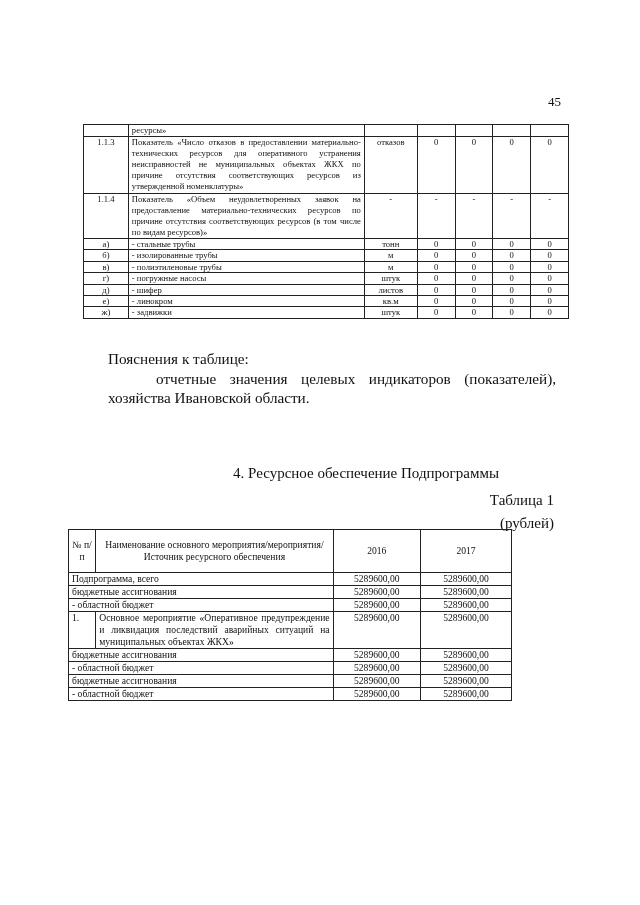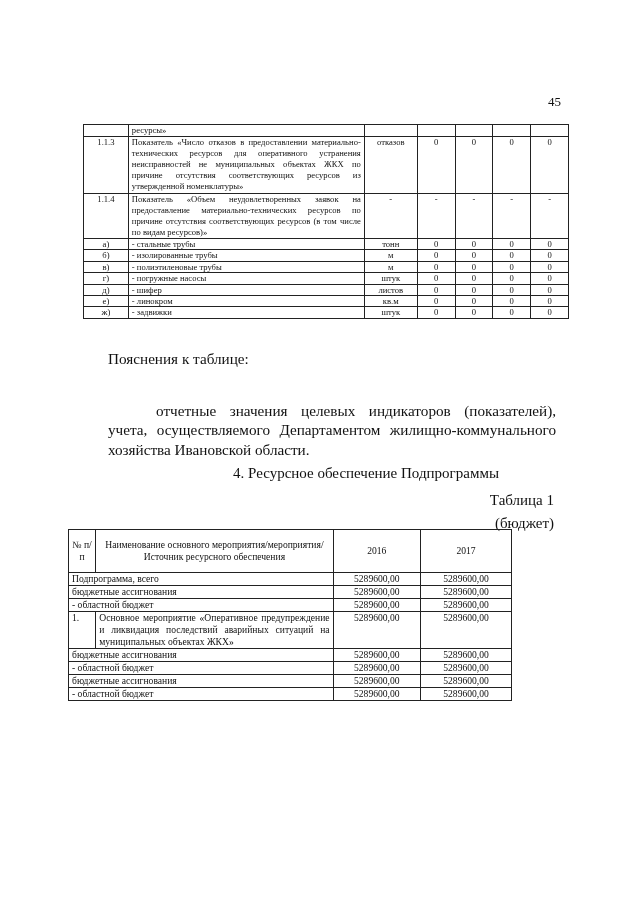--- a/index.html
+++ b/index.html
@@ -8,21 +8,21 @@
   table { border-collapse: collapse; position: absolute; font-family: "Liberation Serif", serif; }
   td, th { border: 1px solid #222; padding: 0 3px; vertical-align: top; font-weight: normal; }
   #t1 { left: 83px; top: 124px; width: 486px; font-size: 8.6px; line-height: 11.1px; }
   #t1 td.c-num { width: 38px; text-align: center; }
   #t1 td.c-desc { width: 230px; text-align: justify; text-align-last: left; }
   #t1 td.c-unit { width: 46px; text-align: center; }
   #t1 td.c-val { width: 31px; text-align: center; }
   #t1 tr.item td { height: 10px; line-height: 10.4px; }
   .notes { position: absolute; left: 60px; width: 496px; font-size: 15.2px; line-height: 19.5px; }
   .notes .title { padding-left: 48px; }
-  .notes .para { text-align: justify; text-indent: 48px; margin-top: 32px; }
+  .notes .para { text-align: justify; text-indent: 48px; }
   .notes .para span.line { display: block; text-align: justify; text-align-last: justify; }
   .section-title { position: absolute; top: 465px; left: 0; width: 640px; text-align: center; font-size: 15px; padding-left: 46px; }
   .table-caption { position: absolute; top: 492px; right: 86px; font-size: 15px; }
   .units { position: absolute; top: 515px; right: 86px; font-size: 15px; }
   #t2 { left: 68px; top: 529px; width: 444px; font-size: 9.6px; line-height: 12px; }
   #t2 th { text-align: center; vertical-align: middle; height: 42px; }
   #t2 .h-num { width: 22px; }
   #t2 .h-name { width: 256px; }
   #t2 .h-2016 { width: 86px; }
   #t2 .h-2017 { width: 90px; }
@@ -127,28 +127,27 @@
       <td class="c-val">0</td>
       <td class="c-val">0</td>
     </tr>
   </tbody>
 </table>
 
 <div class="notes" style="top:349px;">
   <div class="title">Пояснения к таблице:</div>
   <div class="para">
     <span class="line" style="padding-left:48px;">отчетные значения целевых индикаторов (показателей),</span>
-    <span class="line">учета, осуществляемого Департаментом жилищно-коммунального</span>
     <span style="display:block;">хозяйства Ивановской области.</span>
   </div>
 </div>
 
 <div class="section-title">4. Ресурсное обеспечение Подпрограммы</div>
 <div class="table-caption">Таблица 1</div>
-<div class="units">(бюджет)</div>
+<div class="units">(рублей)</div>
 
 <table id="t2">
   <thead>
     <tr>
       <th class="h-num">№ п/п</th>
       <th class="h-name">Наименование основного мероприятия/мероприятия/Источник ресурсного обеспечения</th>
       <th class="h-2016">2016</th>
       <th class="h-2017">2017</th>
     </tr>
   </thead>

